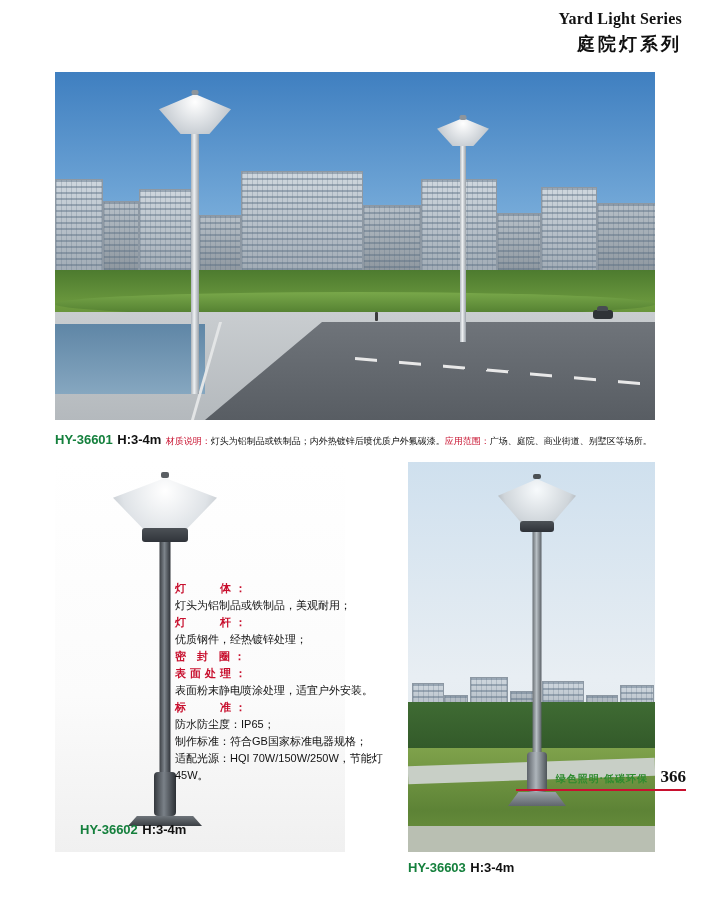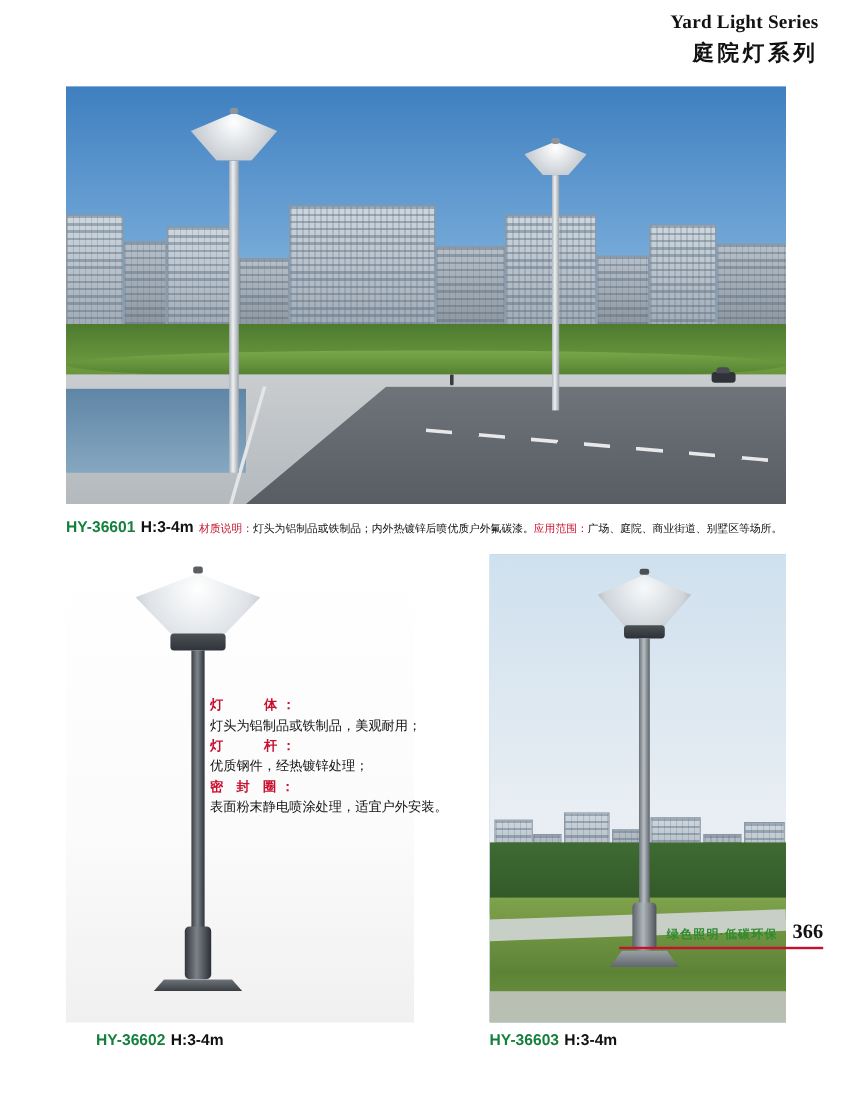--- a/index.html
+++ b/index.html
@@ -105,21 +105,21 @@
   .p3grass{position:absolute;left:0;top:286px;width:247px;height:104px;
     background:linear-gradient(#7fa24b,#5d8336 60%,#6f9440);}
   .p3path{position:absolute;left:0;top:300px;width:247px;height:18px;background:#c8cfc6;transform:rotate(-2deg);}
   .p3kerb{position:absolute;left:0;top:364px;width:247px;height:26px;background:#b9bfb2;}
 
   
   .specs{position:absolute;left:175px;top:580px;width:225px;font-size:11px;line-height:17px;color:#111;}
   .specs .h{color:#c8102e;font-weight:bold;letter-spacing:4px;}
 
   
-  .cap2{position:absolute;left:80px;top:858px;}
+  .cap2{position:absolute;left:80px;top:820px;}
   .cap3{position:absolute;left:408px;top:858px;}
 
   
   .footer{position:absolute;right:24px;bottom:14px;text-align:right;margin-top:18px;}
   .footer .slogan{color:#2e8b2e;font-size:10px;font-weight:bold;letter-spacing:1px;}
   .footer .pg{display:inline-block;margin-left:8px;font-size:17px;font-weight:bold;color:#111;
     font-family:"Liberation Serif", serif;}
   .footbar{position:absolute;right:24px;bottom:10px;width:170px;height:2px;background:#c8102e;}
 </style>
 </head>
@@ -251,21 +251,28 @@
       <div>灯头为铝制品或铁制品，美观耐用；</div>
     </div>
     <div>
       <div class="h">灯　　杆：</div>
       <div>优质钢件，经热镀锌处理；</div>
     </div>
     <div>
       <div class="h">密 封 圈：</div>
     </div>
     <div>
+      <div class="h">表面处理：</div>
       <div>表面粉末静电喷涂处理，适宜户外安装。</div>
+    </div>
+    <div>
+      <div class="h">标　　准：</div>
+      <div>防水防尘度：IP65；</div>
+      <div>制作标准：符合GB国家标准电器规格；</div>
+      <div>适配光源：HQI 70W/150W/250W，节能灯45W。</div>
     </div>
   </div>
 
   <div class="cap2">
     <span class="code">HY-36602</span>
     <span class="codesz">H:3-4m</span>
   </div>
   <div class="cap3">
     <span class="code">HY-36603</span>
     <span class="codesz">H:3-4m</span>

